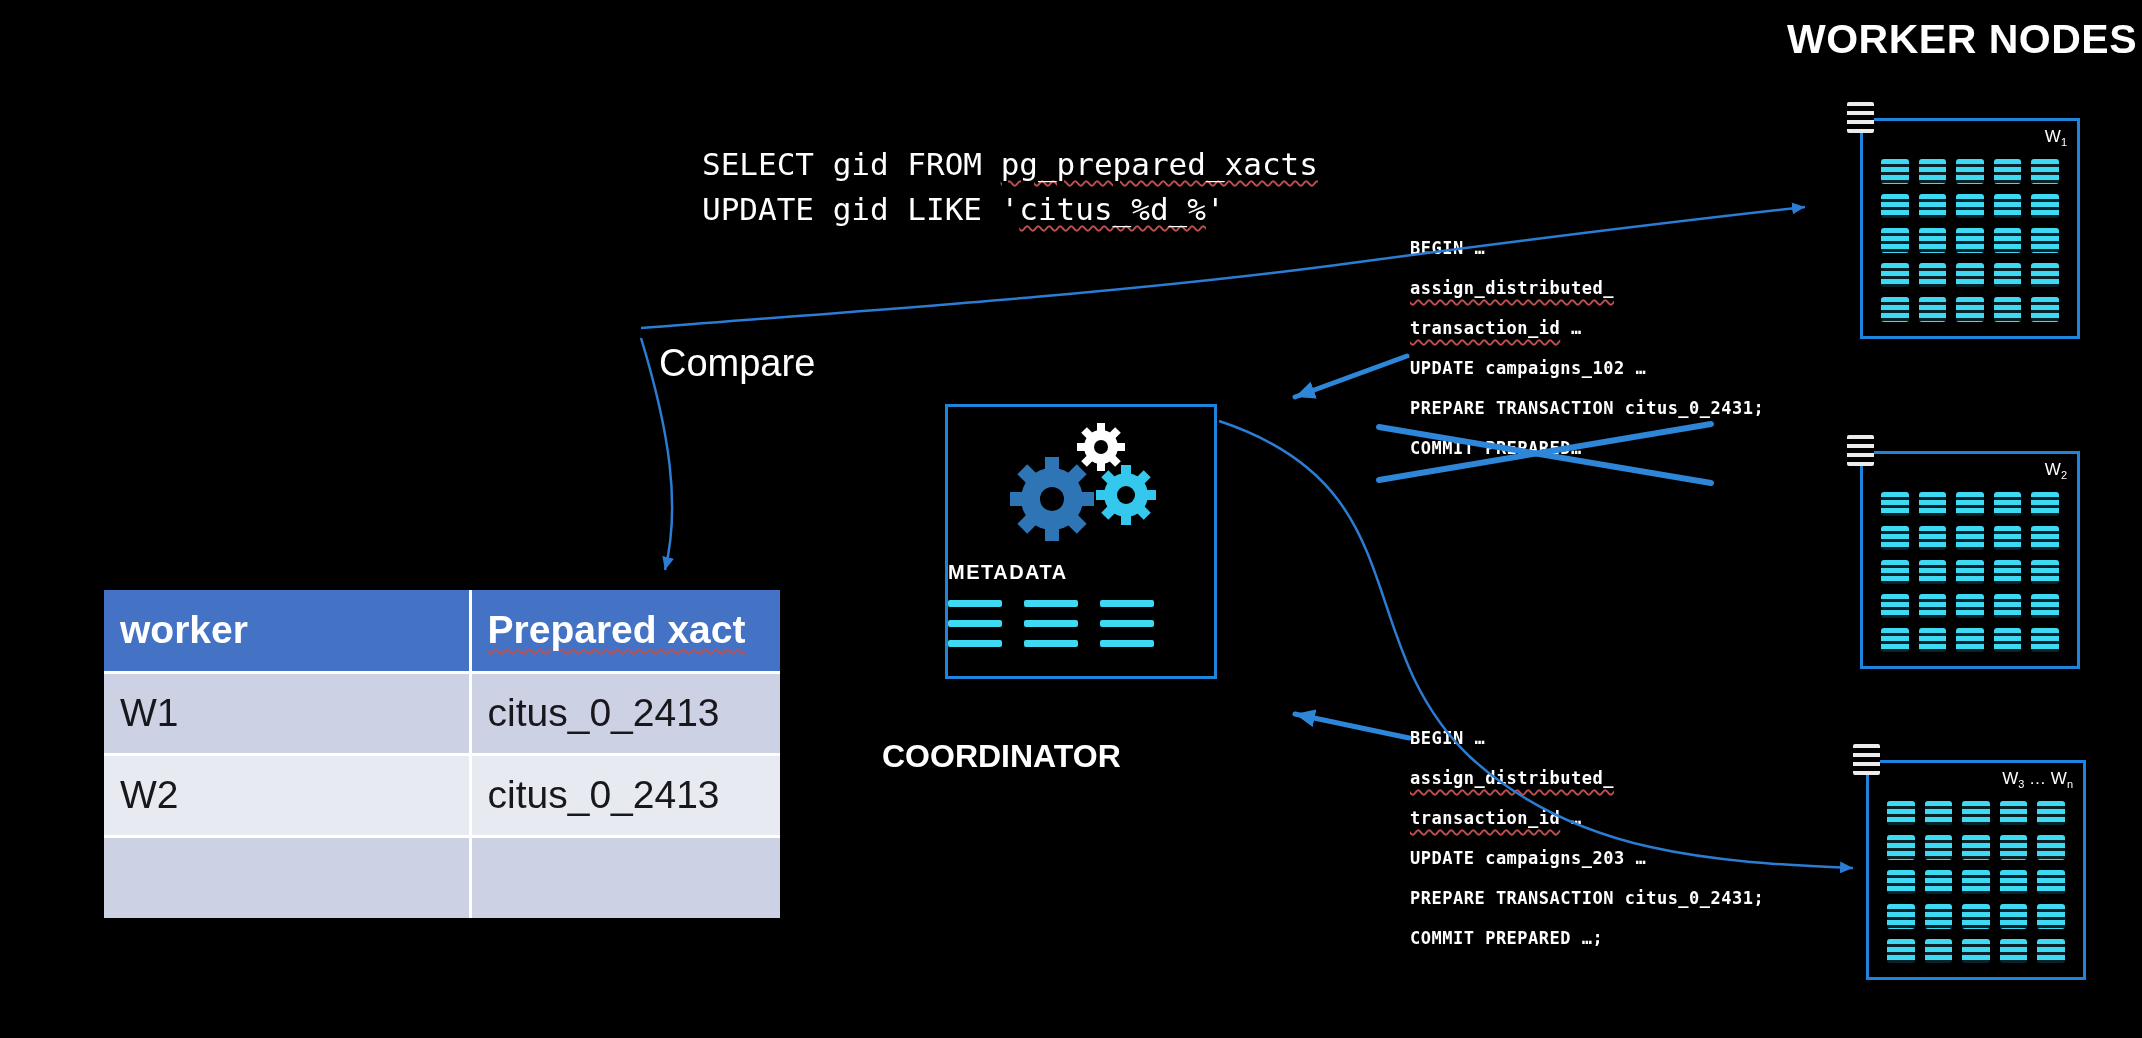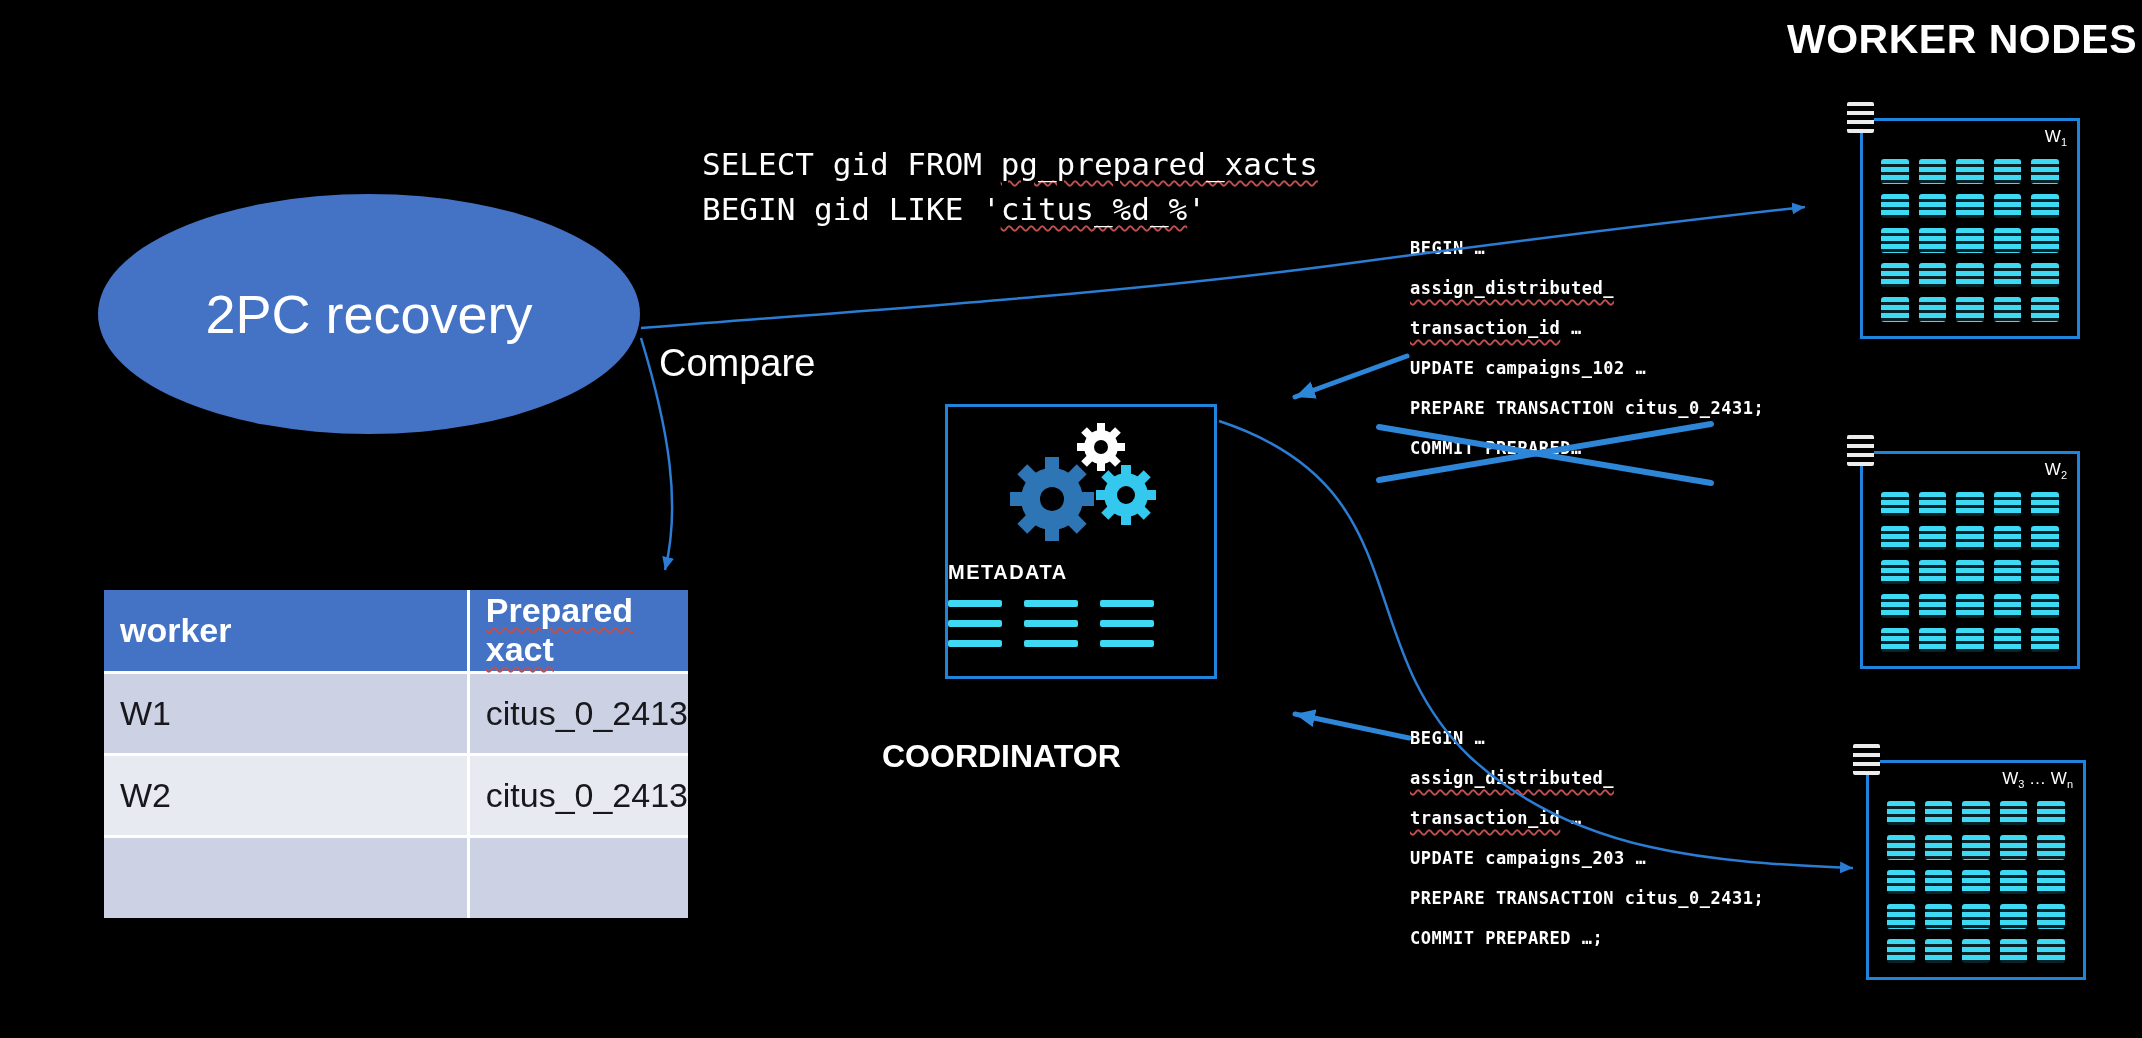--- a/index.html
+++ b/index.html
@@ -27,22 +27,22 @@
   .g-blue{fill:var(--gear-blue,#2E75B6);} .g-white{fill:var(--gear-white,#FFFFFF);} .g-cyan{fill:var(--gear-cyan,#35C8EE);}
   .hole{fill:#000;}
   .meta-label{font-size:20px;font-weight:700;letter-spacing:1.5px;}
   .meta-lines{display:flex;gap:22px;margin-top:16px;}
   .meta-col{display:flex;flex-direction:column;gap:13px;}
   .meta-bar{width:54px;height:7px;background:var(--cyan,#3EDAF4);border-radius:2px;}
 
   .coord-label{position:absolute;left:863px;top:730px;width:400px;text-align:left;
                font-size:32px;font-weight:700;line-height:52px;}
 
-  .xact-table{position:absolute;left:85px;top:590px;width:584px;border-collapse:collapse;
-              font-size:34px;color:#17171c;}
+  .xact-table{position:absolute;left:85px;top:590px;width:676px;border-collapse:collapse;
+              font-size:39px;color:#17171c;}
   .xact-table th{background:var(--accent,#4472C4);color:#fff;font-weight:700;text-align:left;
                  height:82px;padding:0 0 0 16px;box-sizing:border-box;}
   .xact-table td{height:82px;padding:0 0 0 16px;box-sizing:border-box;}
   .xact-table th:first-child,.xact-table td:first-child{border-right:3px solid #fff;width:366px;}
   .xact-table tbody td{border-top:3px solid #fff;}
   .xact-table tbody tr:nth-child(odd) td{background:var(--table-band-dark,#CCD2E4);}
   .xact-table tbody tr:nth-child(even) td{background:var(--table-band-light,#E8EAF2);}
 
   .wbox{position:absolute;border:3px solid var(--node-border,#1E84DC);box-sizing:border-box;}
   .wbox0{left:1841px;top:118px;width:220px;height:221px;}
@@ -68,25 +68,22 @@
   #ah-thin path{fill:var(--arrow-thin,#2B7CD3);}
   #ah-thick path{fill:var(--arrow-thick,#2E86D8);}
 </style>
 </head>
 <body>
 
 <div class="canvas">
 
   <div class="heading">WORKER NODES</div>
 
-  <div class="ellipse">
-    <span class="ellipse-text">2PC recovery</span>
-  </div>
-
-  <div class="sql" id="sql-block"><div class="sql-line"><span>SELECT gid FROM </span><span class="sq">pg_prepared_xacts</span></div><div class="sql-line"><span>BEGIN gid LIKE '</span><span class="sq">citus_%d_%</span><span>'</span></div></div>
+
+  <div class="sql" id="sql-block"><div class="sql-line"><span>SELECT gid FROM </span><span class="sq">pg_prepared_xacts</span></div><div class="sql-line"><span>UPDATE gid LIKE '</span><span class="sq">citus_%d_%</span><span>'</span></div></div>
 
   <div class="compare">Compare</div>
 
   <div class="coord-box">
     <svg class="gears" width="266" height="150" viewBox="0 0 266 150" xmlns="http://www.w3.org/2000/svg">
       <g transform="translate(104,88)">
         <g class="g-blue">
           <rect x="-7" y="-42" width="14" height="84"></rect>
           <rect x="-7" y="-42" width="14" height="84" transform="rotate(45)"></rect>
           <rect x="-7" y="-42" width="14" height="84" transform="rotate(90)"></rect>

